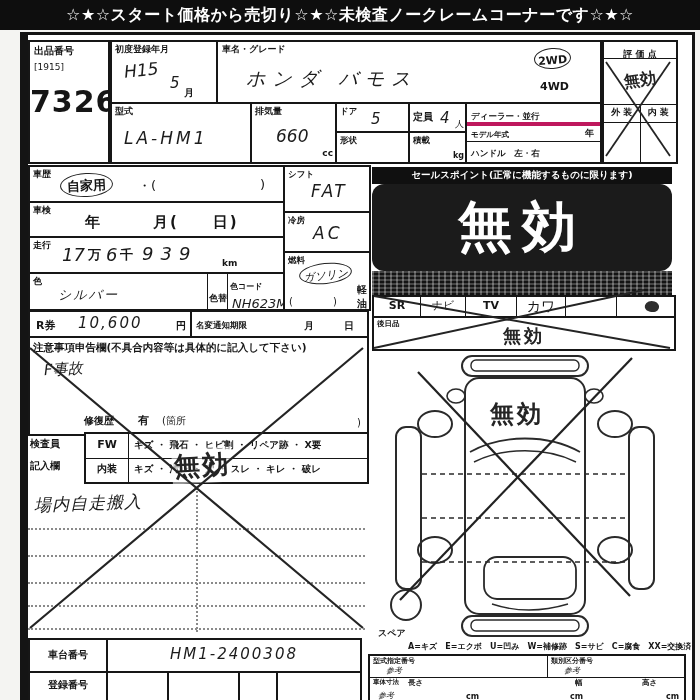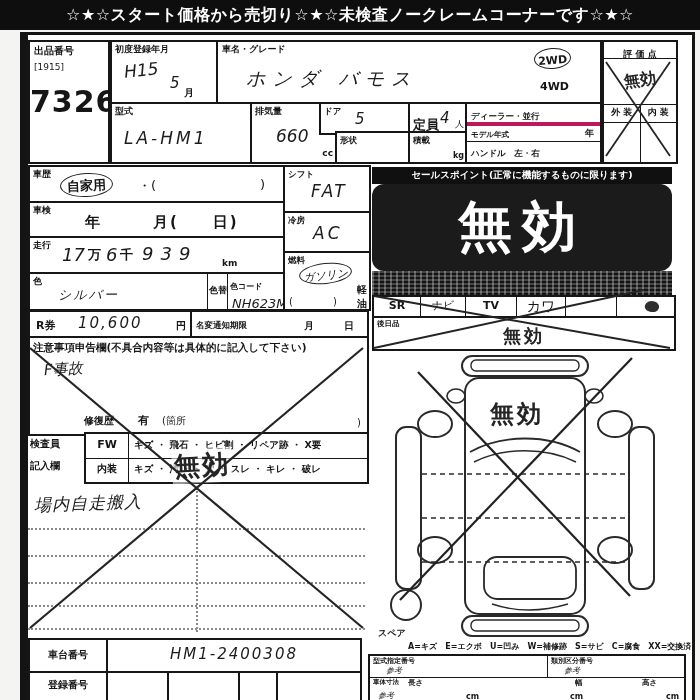--- a/index.html
+++ b/index.html
@@ -64,29 +64,29 @@
   <span class="lb abs" style="left:3px;top:3px;">型式</span>
   <span class="hand abs" style="left:12px;top:24px;font-size:17px;letter-spacing:3px;">LA-HM1</span>
 </div>
 
 <div class="bx" style="left:250px;top:102px;width:85px;height:58px;">
   <span class="lb abs" style="left:3px;top:3px;">排気量</span>
   <span class="hand abs" style="left:24px;top:22px;font-size:17px;">660</span>
   <span class="abs" style="right:4px;bottom:4px;font-size:9px;font-weight:bold;">cc</span>
 </div>
 
-<div class="bx" style="left:319px;top:102px;width:73px;height:29px;padding-left:24px;">
+<div class="bx" style="left:335px;top:102px;width:73px;height:29px;">
   <span class="lb abs" style="left:3px;top:3px;font-size:8.5px;">ドア</span>
   <span class="hand abs" style="left:34px;top:6px;font-size:15px;">5</span>
 </div>
 <div class="bx" style="left:335px;top:131px;width:73px;height:29px;">
   <span class="lb abs" style="left:3px;top:3px;font-size:8.5px;">形状</span>
 </div>
 <div class="bx" style="left:408px;top:102px;width:57px;height:29px;">
-  <span class="lb abs" style="left:3px;top:14px;font-size:13px;">定員</span>
+  <span class="lb abs" style="left:3px;top:8px;font-size:10px;">定員</span>
   <span class="hand abs" style="left:30px;top:5px;font-size:15px;">4</span>
   <span class="abs" style="right:3px;bottom:2px;font-size:9px;">人</span>
 </div>
 <div class="bx" style="left:408px;top:131px;width:57px;height:29px;">
   <span class="lb abs" style="left:3px;top:3px;font-size:8.5px;">積載</span>
   <span class="abs" style="right:3px;bottom:2px;font-size:8px;font-weight:bold;">kg</span>
 </div>
 
 <div class="bx" style="left:465px;top:102px;width:133px;height:58px;">
   <div class="abs" style="left:0;right:0;top:0;height:18px;border-bottom:4px solid #be185d;">
@@ -122,21 +122,21 @@
   <span class="hand abs" style="left:76px;top:6px;font-size:18px;">6</span>
   <span class="abs" style="left:90px;top:8px;font-size:13px;font-weight:bold;">千</span>
   <span class="hand abs" style="left:112px;top:5px;font-size:18px;letter-spacing:7px;">939</span>
   <span class="abs" style="left:192px;top:20px;font-size:9px;font-weight:bold;">km</span>
 </div>
 
 <div class="bx" style="left:28px;top:272px;width:255px;height:35px;">
   <span class="lb abs" style="left:3px;top:3px;">色</span>
   <span class="hand abs" style="left:28px;top:12px;font-size:13px;letter-spacing:2px;">シルバー</span>
   <div class="abs" style="left:177px;top:0;width:20px;bottom:0;border-left:1.5px solid #161616;">
-    <span class="lb" style="display:inline-block;padding-top:12px;padding-left:1px;font-size:9px;">色替</span>
+    <span class="lb" style="display:inline-block;padding-top:20px;padding-left:1px;font-size:9px;">色替</span>
   </div>
   <div class="abs" style="left:197px;top:0;right:0;bottom:0;border-left:1.5px solid #161616;">
     <span class="lb" style="display:inline-block;padding:2px 0 0 2px;font-size:8px;">色コード</span><br>
     <span class="hand" style="display:inline-block;padding-left:4px;font-size:13px;">NH623M</span>
   </div>
 </div>
 
 <div class="bx" style="left:283px;top:165px;width:84px;height:46px;">
   <span class="lb abs" style="left:3px;top:3px;font-size:8.5px;">シフト</span>
   <span class="hand abs" style="left:26px;top:14px;font-size:17px;letter-spacing:2px;">FAT</span>

